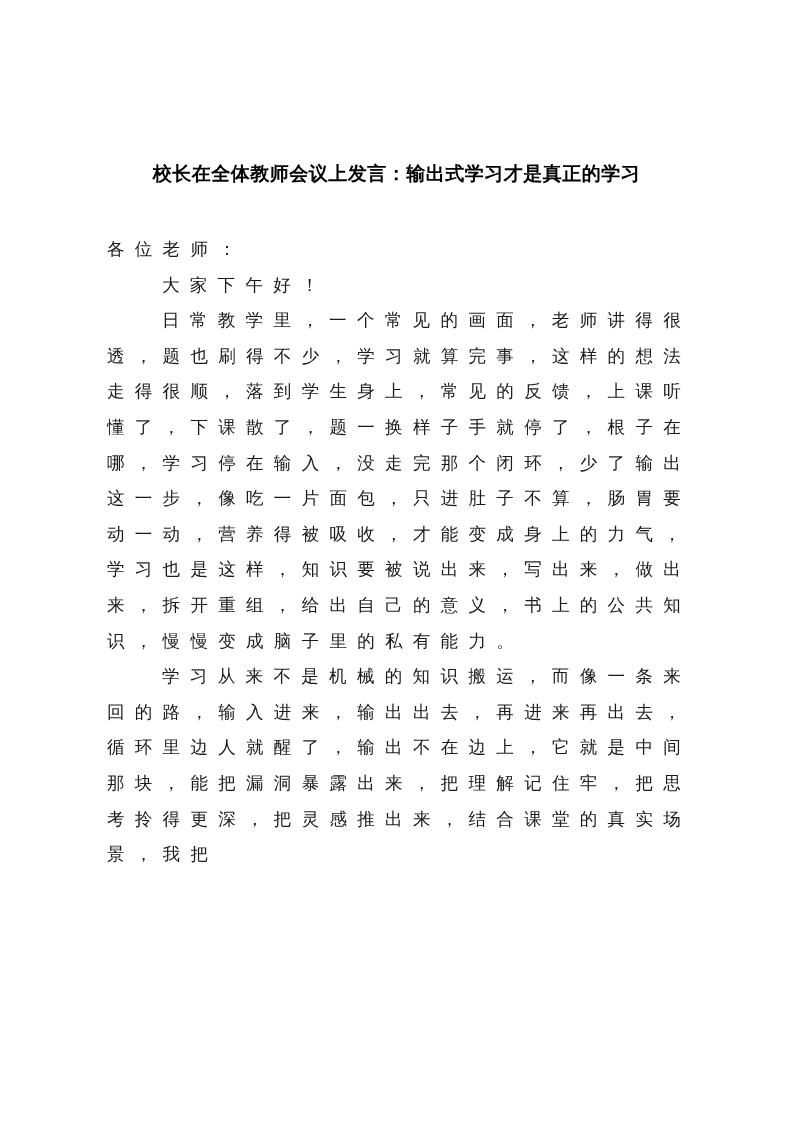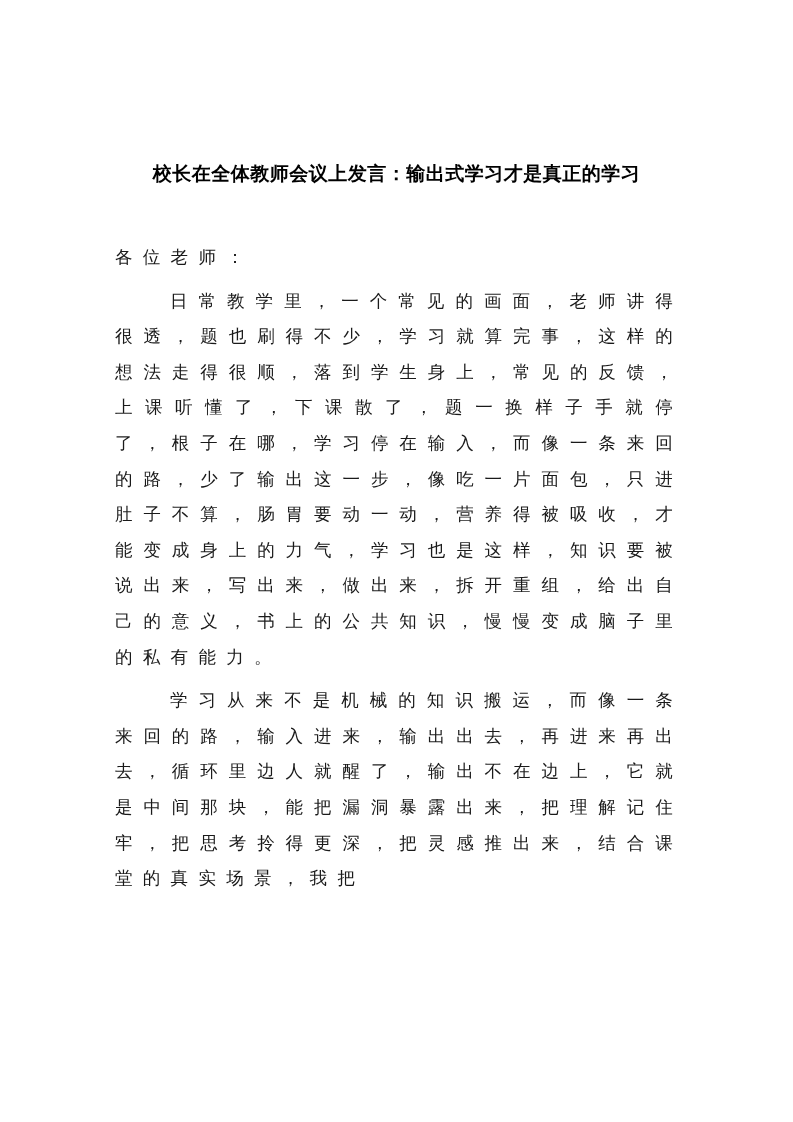--- a/index.html
+++ b/index.html
@@ -8,26 +8,27 @@
     .title {
       position: absolute; left: 0; top: 160px; width: 793px; text-align: center;
       font-family: "DejaVu Sans", sans-serif; font-weight: bold; font-size: 19px;
       color: #000; letter-spacing: 0.5px; line-height: 26px;
     }
     .body {
       position: absolute; left: 107px; top: 232px; width: 584px;
       font-family: "DejaVu Serif", serif; font-size: 17.5px; color: #1a1a1a;
       line-height: 35.6px; letter-spacing: 10.3px; text-align: justify;
     }
-    .body p { margin: 8px; }
+    .body p { margin: 0; }
     .indent { text-indent: 55px; }
   </style>
 </head>
 <body>
 
 <div class="page">
   <div class="title">校长在全体教师会议上发言：输出式学习才是真正的学习</div>
   <div class="body">
     <p>各位老师：</p>
-    <p class="indent">日常教学里，一个常见的画面，老师讲得很透，题也刷得不少，学习就算完事，这样的想法走得很顺，落到学生身上，常见的反馈，上课听懂了，下课散了，题一换样子手就停了，根子在哪，学习停在输入，而像一条来回的路，少了输出这一步，像吃一片面包，只进肚子不算，肠胃要动一动，营养得被吸收，才能变成身上的力气，学习也是这样，知识要被说出来，写出来，做出来，拆开重组，给出自己的意义，书上的公共知识，慢慢变成脑子里的私有能力。</p>
+    <p class="indent">大家下午好！</p>
+    <p class="indent">日常教学里，一个常见的画面，老师讲得很透，题也刷得不少，学习就算完事，这样的想法走得很顺，落到学生身上，常见的反馈，上课听懂了，下课散了，题一换样子手就停了，根子在哪，学习停在输入，没走完那个闭环，少了输出这一步，像吃一片面包，只进肚子不算，肠胃要动一动，营养得被吸收，才能变成身上的力气，学习也是这样，知识要被说出来，写出来，做出来，拆开重组，给出自己的意义，书上的公共知识，慢慢变成脑子里的私有能力。</p>
     <p class="indent">学习从来不是机械的知识搬运，而像一条来回的路，输入进来，输出出去，再进来再出去，循环里边人就醒了，输出不在边上，它就是中间那块，能把漏洞暴露出来，把理解记住牢，把思考拎得更深，把灵感推出来，结合课堂的真实场景，我把</p>
   </div>
 </div>
 
 </body></html>

